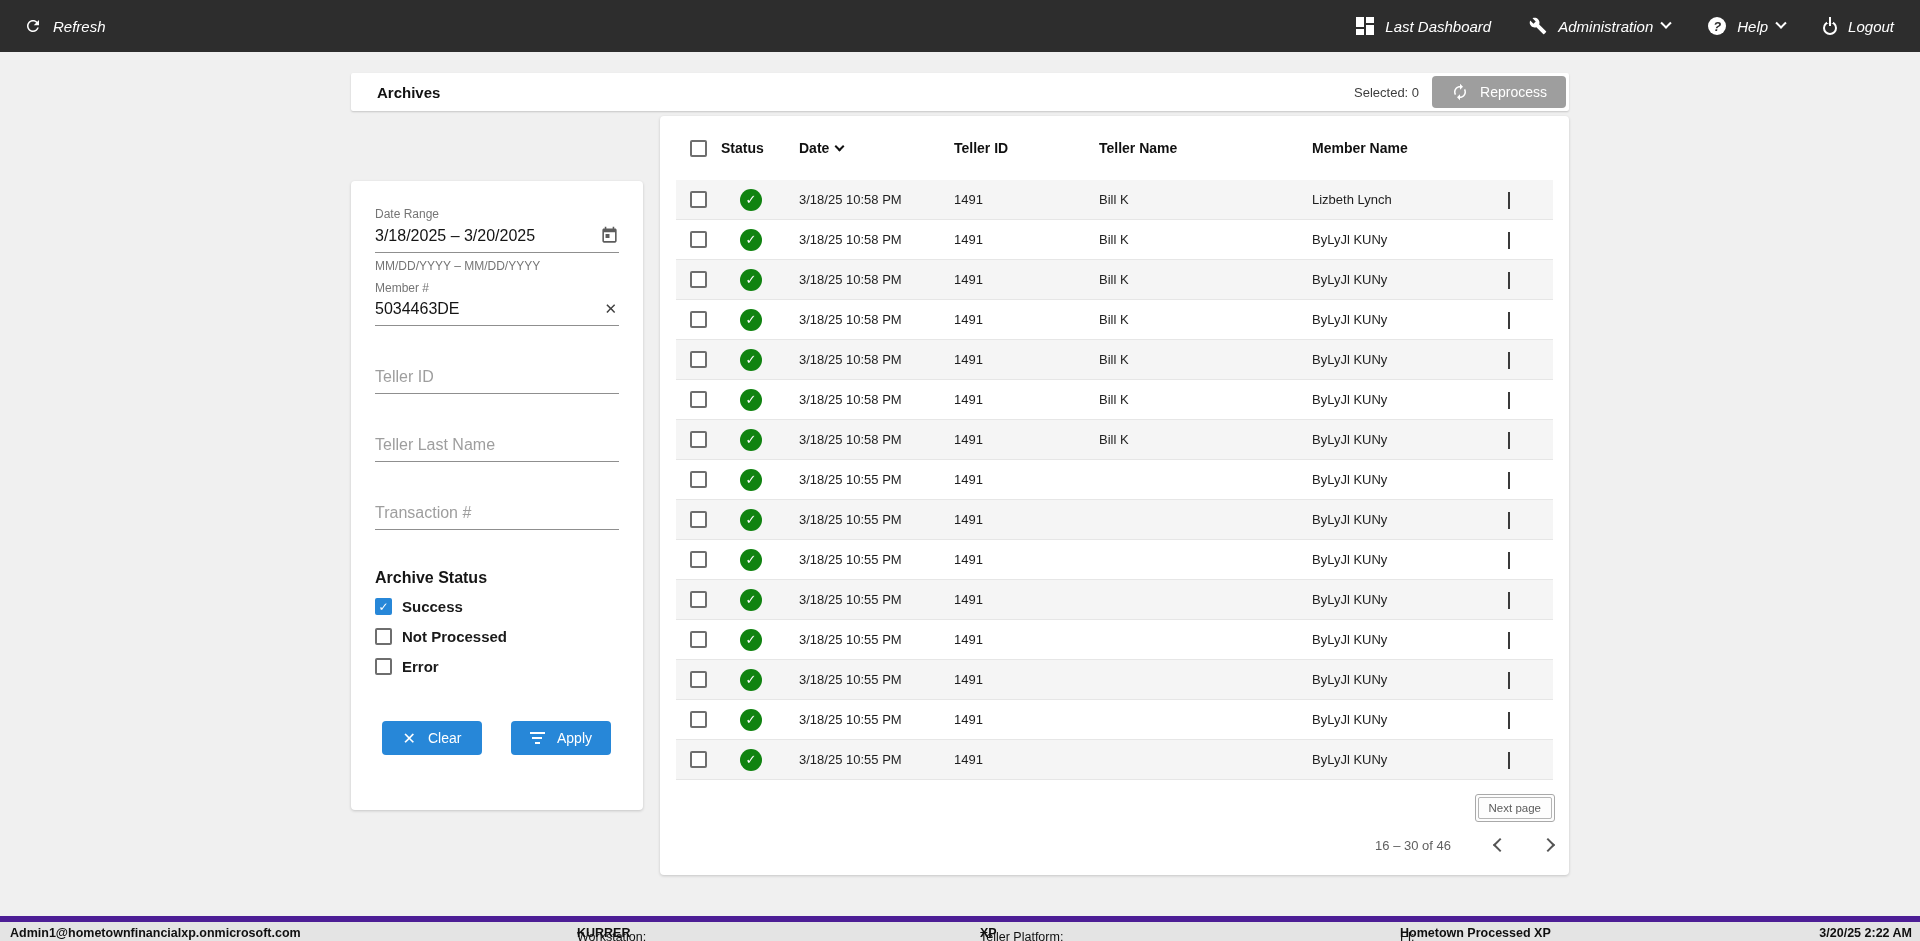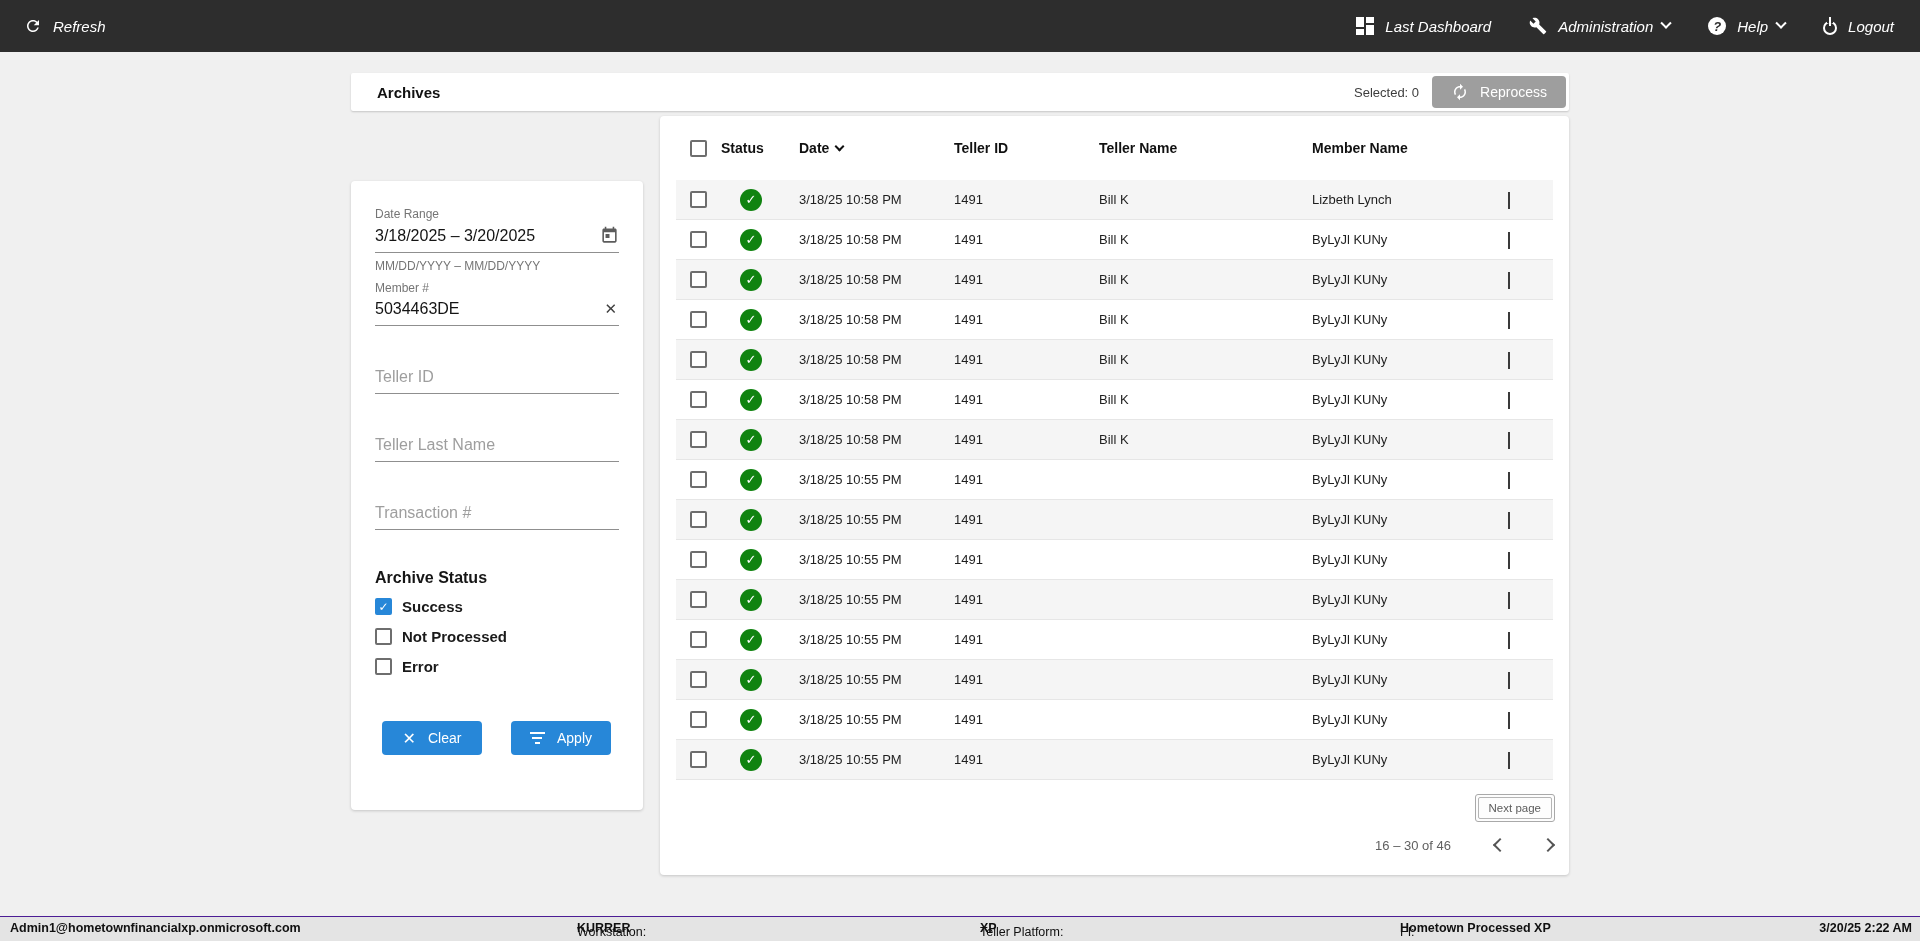--- a/index.html
+++ b/index.html
@@ -75,21 +75,21 @@
 
   .next-tooltip{position:absolute; top:678px; right:14px; border:1px solid #a9a9a9; border-radius:3px; padding:2px; background:#fdfdfd;}
   .next-tooltip .inner{border:1px solid #b5b5b5; border-radius:2px; padding:4px 10px; font-size:11.5px; color:#5c5c5c;}
   .pagination{position:absolute; top:716px; right:16px; display:flex; align-items:center; height:26px;}
   .range-label{font-size:13px; color:#606060; margin-right:44px;}
   .pg-chev{width:10px; height:10px; border-left:2px solid #555; border-bottom:2px solid #555; cursor:pointer;}
   .pg-prev{transform:rotate(45deg); margin-right:38px;}
   .pg-next{transform:rotate(225deg);}
 
   
-  .statusbar{position:absolute; left:0; bottom:0; width:100%; height:25px; background:var(--statusbar); border-top:1px solid #4c1d95; font-size:12.5px; color:#101010;}
+  .statusbar{position:absolute; left:0; bottom:0; width:100%; height:25px; background:var(--statusbar); border-top:6px solid #4c1d95; font-size:12.5px; color:#101010;}
   .statusbar span{position:absolute; top:4px; white-space:nowrap;}
   .sb-user{left:10px; font-weight:700;}
   .sb-ws{left:577px;} .sb-tp{left:980px;} .sb-fi{left:1400px;}
   .sb-time{right:8px; font-weight:700;}
   .statusbar b{font-weight:700;text-align:center;}
 </style>
 </head>
 <body>
 
 <div class="navbar">

